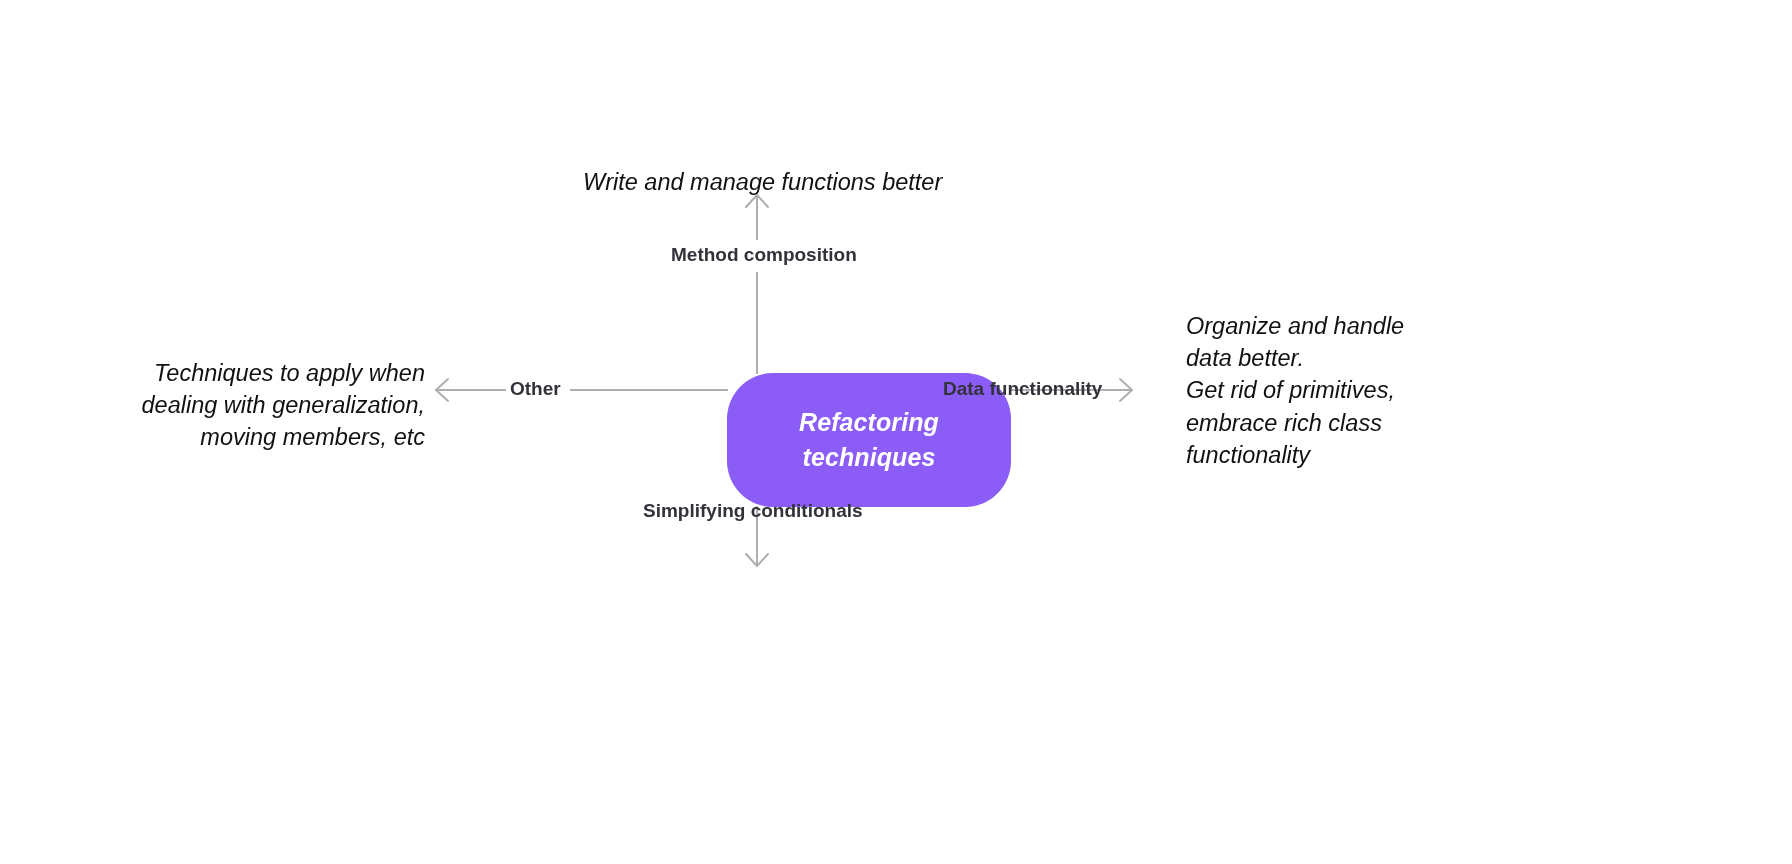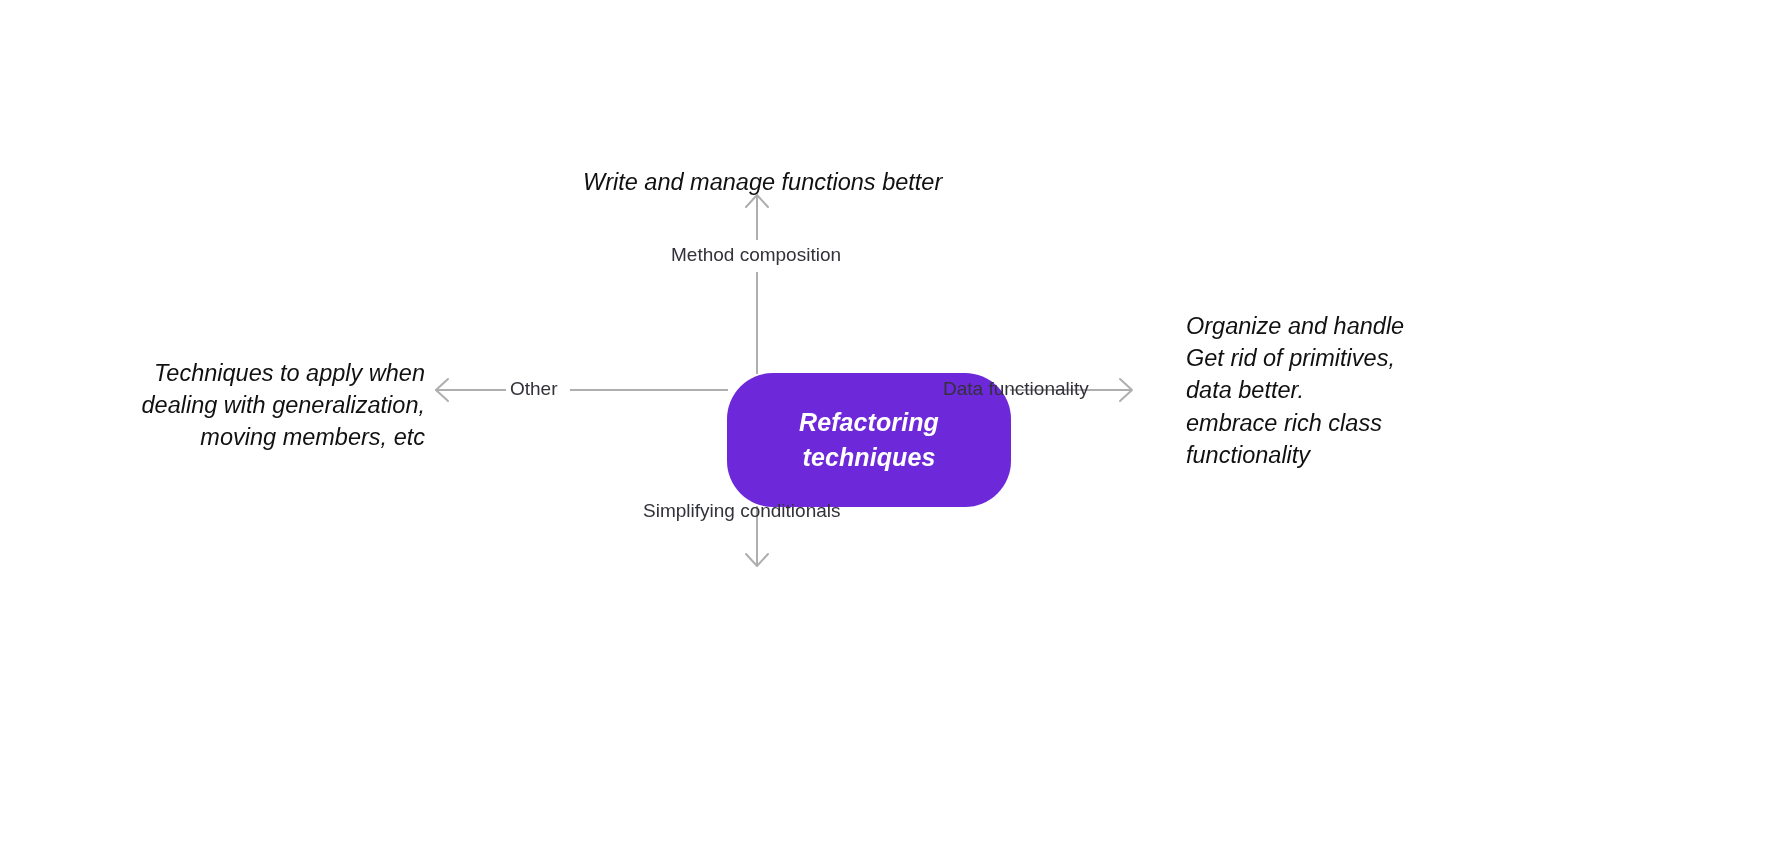--- a/index.html
+++ b/index.html
@@ -21,21 +21,21 @@
     background: #ffffff;
   }
 
   
   #center-node {
     position: absolute;
     left: 727px;
     top: 373px;
     width: 284px;
     height: 134px;
-    background: #6d28d9;
+    background: #8b5cf6;
     border-radius: 46px;
     display: flex;
     flex-direction: column;
     align-items: center;
     justify-content: center;
     color: #ffffff;
     font-weight: bold;
     font-style: italic;
     font-size: 25px;
     line-height: 1.42;
@@ -57,21 +57,21 @@
     overflow: visible;
   }
 
   
   .branch-label {
     position: absolute;
     font-size: 19px;
     color: #32323a;
     white-space: nowrap;
     font-style: normal;
-    font-weight: normal;
+    font-weight: bold;
   }
 
   
   .outcome {
     position: absolute;
     font-size: 23.5px;
     font-style: italic;
     color: #111111;
     line-height: 1.37;
   }
@@ -126,22 +126,22 @@
   <div class="branch-label" style="left:943px; top:378px;">Data functionality</div>
 
   <div class="conn hline" style="left:1100px; top:389px; width:32px;"></div>
   <svg class="arrow-svg" style="left:1100px; top:374px;" width="36" height="32" viewBox="0 0 36 32">
     <path d="M2 16 L32 16" stroke="#aeaeae" stroke-width="2" fill="none"></path>
     <path d="M20 5 L32 16 L20 27" stroke="#aeaeae" stroke-width="2" fill="none" stroke-linecap="round" stroke-linejoin="round"></path>
   </svg>
 
   <div class="outcome outcome-right" style="left:1186px; top:310px;">
     <span class="ln">Organize and handle</span>
+    <span class="ln">data better.</span>
     <span class="ln">Get rid of primitives,</span>
-    <span class="ln">data better.</span>
     <span class="ln">embrace rich class</span>
     <span class="ln">functionality</span>
   </div>
 
   <div class="conn vline" style="left:756px; top:506px; height:36px;"></div>
 
   <div class="branch-label" style="left:643px; top:500px;">Simplifying conditionals</div>
 
   <div class="conn vline" style="left:756px; top:528px; height:26px;"></div>
   <svg class="arrow-svg" style="left:740px; top:528px;" width="34" height="42" viewBox="0 0 34 42">

